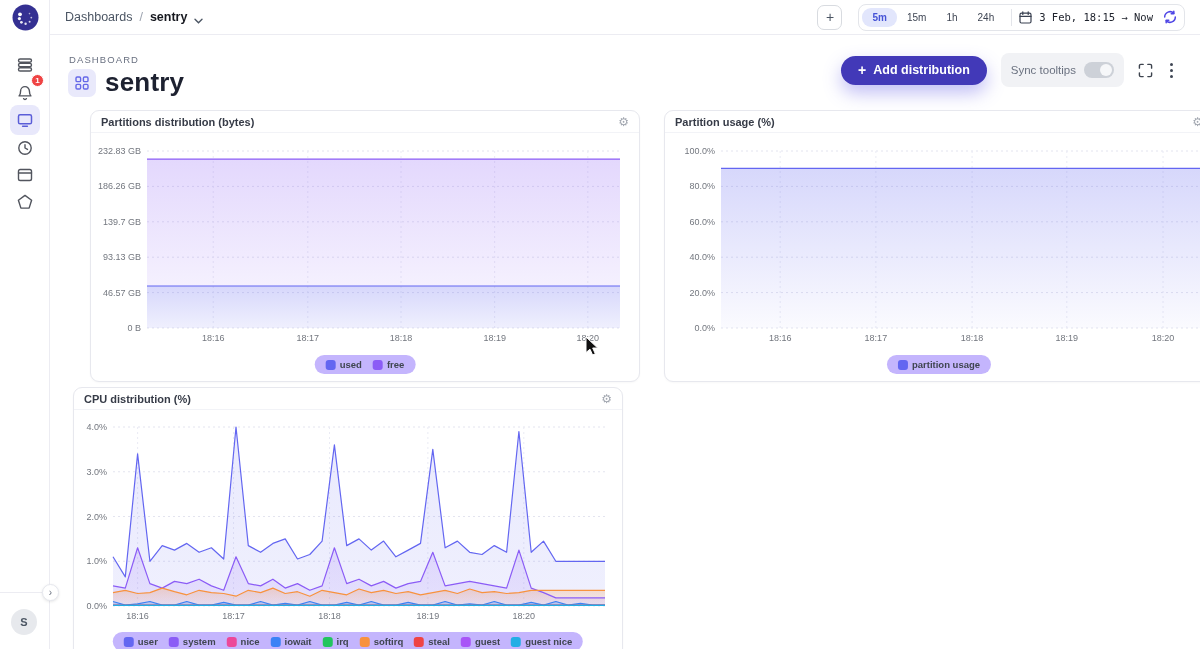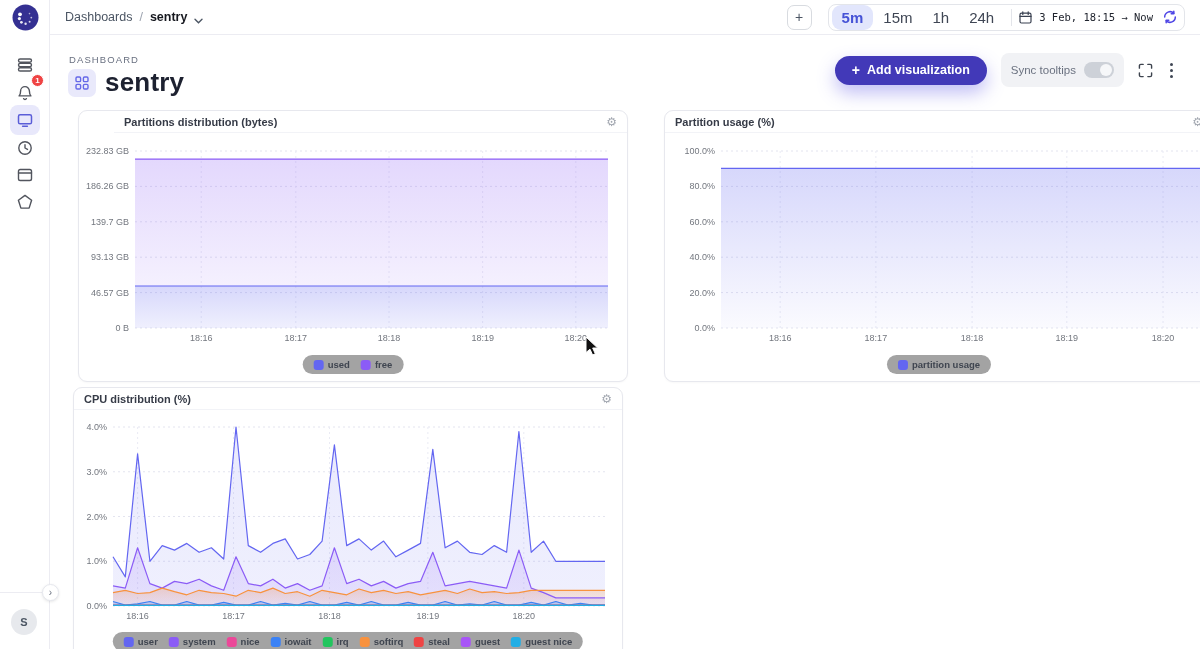--- a/index.html
+++ b/index.html
@@ -9,21 +9,21 @@
   
   .topbar { position:absolute; left:50px; top:0; right:0; height:35px; background:#fff;
             border-bottom:1px solid #ececf2; display:flex; align-items:center; padding:0 15px; gap:8px; }
   .crumb { display:flex; align-items:flex-end; gap:7px; font-size:12.5px; color:#4b5563; }
   .crumb .cur { font-weight:700; color:#16181f; }
   .spacer { flex:1; }
   .plusbtn { width:25px; height:25px; border:1px solid #d8dbe0; border-radius:7px; background:#fff;
              display:flex; align-items:center; justify-content:center; font-size:14px; color:#4b5563; cursor:pointer; }
   .rangegrp { display:flex; align-items:center; height:27px; border:1px solid #e3e5ea; border-radius:8px;
               background:#fff; padding:0 3px; margin-left:8px; }
-  .rgi { padding:4px 10px; font-size:15px; color:#3f4654; border-radius:9px; cursor:pointer; }
+  .rgi { padding:4px 10px; font-size:10px; color:#3f4654; border-radius:9px; cursor:pointer; }
   .rgi.active { background:#e2e6fc; color:#4653d6; font-weight:700; }
   .rg-sep { width:1px; height:17px; background:#e3e5ea; margin:0 7px; }
   .dategrp { display:flex; align-items:center; gap:7px; padding-right:6px; }
   .dateTxt { font-family:"DejaVu Sans Mono",monospace; font-size:10.5px; color:#20242e; }
 
   
   .sidebar { position:absolute; left:0; top:0; width:50px; height:649px; background:#fff;
              border-right:1px solid #ececf2; z-index:4; }
   .logo { position:absolute; left:12px; top:4px; }
   .sb-item { position:absolute; left:10px; width:30px; height:30px; border-radius:8px;
@@ -63,21 +63,21 @@
   
   .panel { position:absolute; width:550px; height:272px; background:#fff; border:1px solid #e7e8ee;
            border-radius:9px; box-shadow:0 1px 2px rgba(20,24,40,.03); overflow:hidden; }
   .panel-head { height:22px; display:flex; align-items:center; justify-content:space-between;
                 padding:0 10px; border-bottom:1px solid #f2f3f7; }
   .panel-title { font-size:11px; font-weight:700; color:#363b47; }
   .gear { font-family:"DejaVu Sans",sans-serif; font-size:12px; color:#a2a7b0; cursor:pointer; line-height:1; }
   .chart-wrap { position:absolute; left:1px; top:22px; width:460px; height:250px;text-decoration:underline; }
   svg text.tick { font-family:"Liberation Sans",sans-serif; font-size:9px; fill:#73777f; }
   .legend-pill { position:absolute; top:244px; left:50%; transform:translateX(-50%); display:flex;
-                 gap:11px; align-items:center; background:#a3a3a3; border-radius:11px; padding:4px 11px;
+                 gap:11px; align-items:center; background:#c4b5fd; border-radius:11px; padding:4px 11px;
                  white-space:nowrap; }
   .lg-item { display:flex; align-items:center; gap:4px; font-size:9.5px; font-weight:600; color:#3f4550; cursor:pointer; }
   .lg-sw { width:10px; height:10px; border-radius:3px; display:inline-block; }
 
   .cursor { position:absolute; left:585px; top:336px; z-index:9; pointer-events:none; }
 </style>
 </head>
 <body>
 
 <div class="sidebar">
@@ -186,21 +186,21 @@
       <rect x="1" y="8.4" width="4.6" height="4.6" rx="1.2"></rect>
       <rect x="8.4" y="8.4" width="4.6" height="4.6" rx="1.2"></rect>
     </svg>
   </div>
   <span class="page-title">sentry</span>
 </div>
 
 <div class="hdr-actions">
   <button class="addbtn">
     <span class="pl">+</span>
-    <span>Add visualization</span>
+    <span>Add distribution</span>
   </button>
   <div class="syncpill">
     <span>Sync tooltips</span>
     <span class="toggle">
         <span class="knob"></span>
       </span>
   </div>
   <span class="fsbtn">
     <svg width="15" height="15" viewBox="0 0 16 16" fill="none" stroke="#3d434e" stroke-width="1.5" stroke-linecap="round">
       <path d="M1.5 5.5V3a1.5 1.5 0 0 1 1.5-1.5h2.5"></path>
@@ -209,21 +209,21 @@
       <path d="M5.5 14.5H3A1.5 1.5 0 0 1 1.5 13v-2.5"></path>
     </svg>
   </span>
   <span class="kebab">
     <span class="kdot"></span>
     <span class="kdot"></span>
     <span class="kdot"></span>
   </span>
 </div>
 
-<div class="panel" style="left:78px; top:110px;padding-left:35px;">
+<div class="panel" style="left:90px; top:110px;">
   <div class="panel-head">
     <span class="panel-title">Partitions distribution (bytes)</span>
     <span class="gear">⚙</span>
   </div>
   <div class="chart-wrap"><svg width="548" height="250">
         <defs>
           <linearGradient id="g0_0" x1="0" y1="0" x2="0" y2="1">
             <stop offset="0%" stop-color="#6366f1" stop-opacity="0.26"></stop>
             <stop offset="100%" stop-color="#6366f1" stop-opacity="0.1"></stop>
           </linearGradient>

